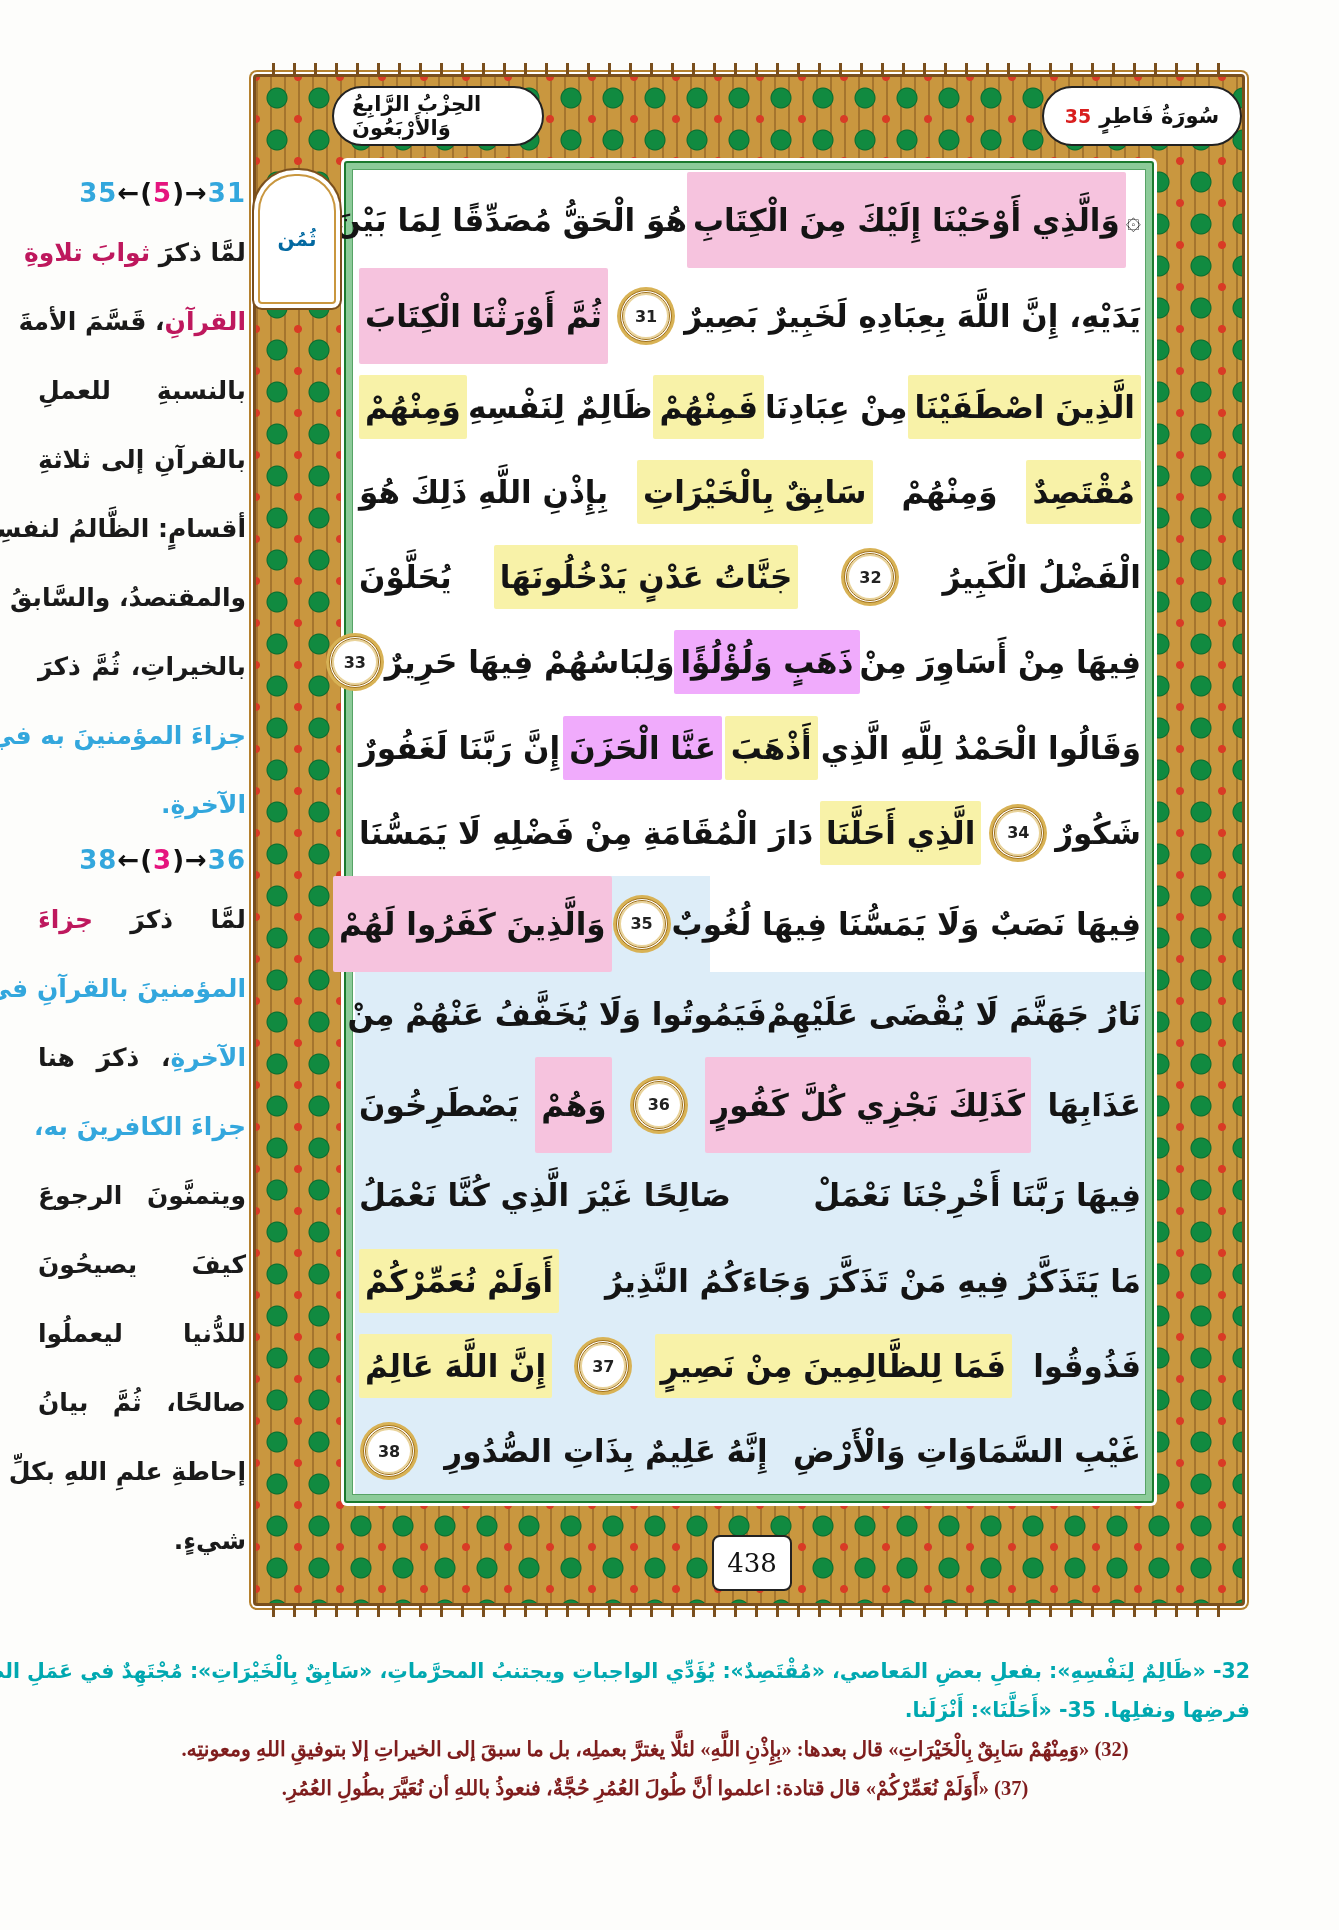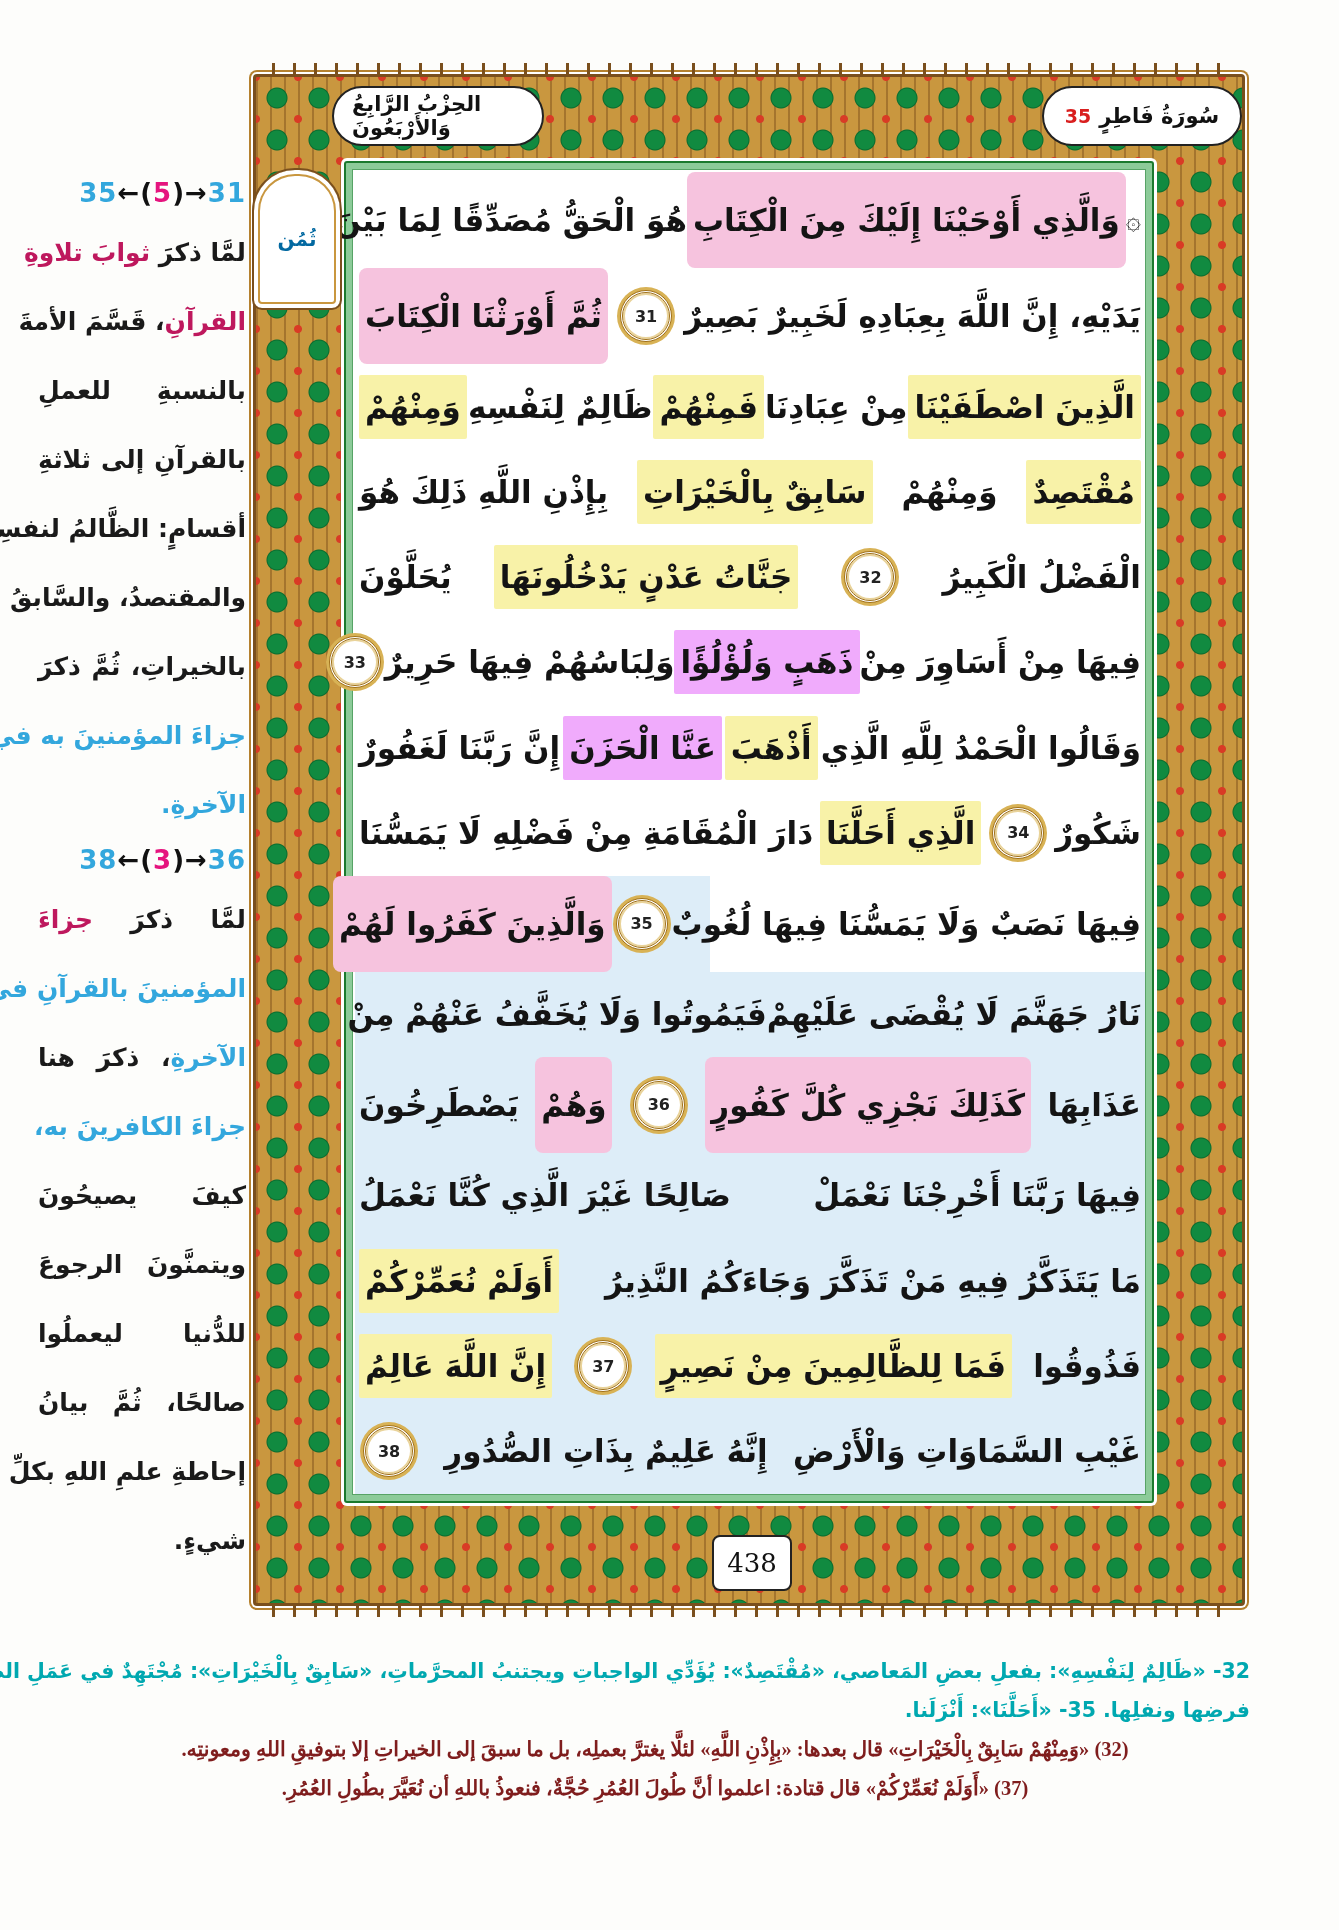--- a/index.html
+++ b/index.html
@@ -52,21 +52,21 @@
     position:absolute;left:355px;top:172px;width:790px;height:1322px;
     display:flex;flex-direction:column;direction:rtl;z-index:2;
   }
   .qline{
     flex:1;display:flex;align-items:center;justify-content:space-between;
     font-size:31px;font-weight:700;color:#141414;padding:0 4px;white-space:nowrap;
   }
   .qline.bg-blue{background:#ddedf8;}
   .qline.bg-split{background:linear-gradient(90deg,#ddedf8 0 45%,rgba(0,0,0,0) 45%);}
   .seg{white-space:nowrap;}
-  .seg.hl-pink{background:#f6c3de;padding:30px 6px;border-radius:8px;}
+  .seg.hl-pink{background:#f6c3de;padding:30px 6px;border-radius:2px;}
   .seg.hl-yellow{background:#f8f2a8;padding:14px 6px;border-radius:2px;}
   .seg.hl-gray{background:#f0abfc;padding:14px 6px;border-radius:2px;}
   .vmarker{
     width:46px;height:46px;border-radius:50%;background:#fff;
     border:3px double #a07018;box-shadow:0 0 0 3px #d8b255, inset 0 0 0 2px #e9d39a;
     display:inline-flex;align-items:center;justify-content:center;flex:0 0 auto;
     font-size:16px;font-weight:bold;color:#222;margin:0 4px;
   }
   .ruku-star{font-size:26px;color:#333;font-weight:normal;}
   
@@ -133,22 +133,22 @@
     <div class="side-line"><span class="c-k">أقسامٍ: الظَّالمُ لنفسِه،</span></div>
     <div class="side-line"><span class="c-k">والمقتصدُ، والسَّابقُ</span></div>
     <div class="side-line"><span class="c-k">بالخيراتِ، ثُمَّ ذكرَ</span></div>
     <div class="side-line"><span class="c-t">جزاءَ المؤمنينَ به في</span></div>
     <div class="side-line"><span class="c-t">الآخرةِ.</span></div>
     <div class="range-row"><span class="rn">38</span><span>←(</span><span class="rc">3</span><span>)→</span><span class="rn">36</span></div>
     <div class="side-line"><span class="c-k">لمَّا ذكرَ </span><span class="c-m">جزاءَ</span></div>
     <div class="side-line"><span class="c-t">المؤمنينَ بالقرآنِ في</span></div>
     <div class="side-line"><span class="c-t">الآخرةِ</span><span class="c-k">، ذكرَ هنا</span></div>
     <div class="side-line"><span class="c-t">جزاءَ الكافرينَ به،</span></div>
+    <div class="side-line"><span class="c-k">ويتمنَّونَ الرجوعَ</span></div>
     <div class="side-line"><span class="c-k">كيفَ يصيحُونَ</span></div>
-    <div class="side-line"><span class="c-k">ويتمنَّونَ الرجوعَ</span></div>
     <div class="side-line"><span class="c-k">للدُّنيا ليعملُوا</span></div>
     <div class="side-line"><span class="c-k">صالحًا، ثُمَّ بيانُ</span></div>
     <div class="side-line"><span class="c-k">إحاطةِ علمِ اللهِ بكلِّ</span></div>
     <div class="side-line"><span class="c-k">شيءٍ.</span></div>
   </div>
 
 <div class="qtext" id="qtext">
     <div class="qline bg-white">
       <span class="seg ruku-star">۞</span>
       <span class="seg hl-pink">وَالَّذِي أَوْحَيْنَا إِلَيْكَ مِنَ الْكِتَابِ</span>

